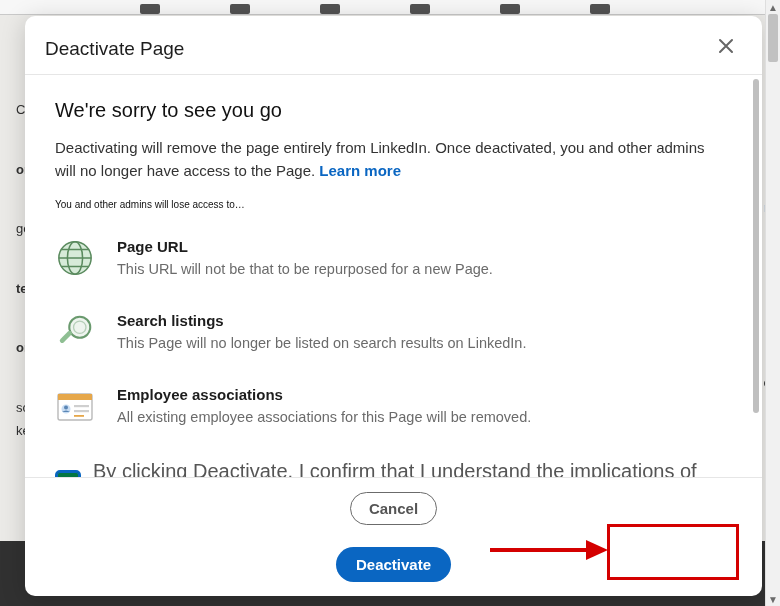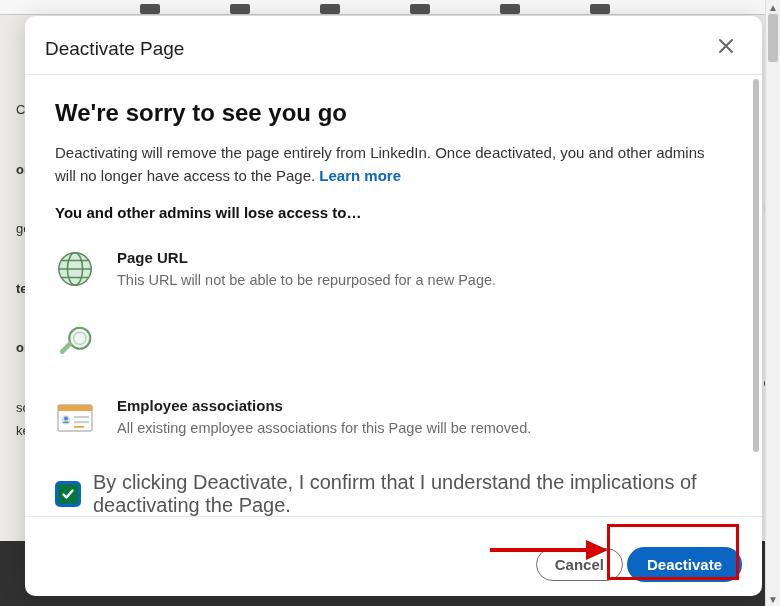--- a/index.html
+++ b/index.html
@@ -118,39 +118,39 @@
     padding: 4px 2px;
   }
   .scroll-thumb {
     width: 6px;
     background: #bfbfbf;
     border-radius: 3px;
     flex: 1;
     margin-bottom: 60px;
   }
   .sorry {
-    font-size: 24px;
-    font-weight: 700;
+    font-size: 20px;
+    font-weight: 400;
     color: #111;
     margin: 0 0 14px 0;
   }
   .desc {
     font-size: 15px;
     color: #333;
     line-height: 1.55;
     margin: 0 0 16px 0;
   }
   .desc a {
     color: #0a66c2;
     font-weight: 600;
     text-decoration: none;
   }
   .lose {
-    font-size: 15px;
-    font-weight: 700;
+    font-size: 10px;
+    font-weight: 400;
     color: #111;
     margin: 0 0 28px 0;
   }
   .item {
     display: flex;
     gap: 22px;
     margin-bottom: 34px;
     align-items: flex-start;
   }
   .item:last-of-type { margin-bottom: 26px; }
@@ -190,25 +190,26 @@
     background: #057642;
     display: flex;
     align-items: center;
     justify-content: center;
     color: #fff;
     flex-shrink: 0;
     box-shadow: 0 0 0 1px #0a66c2 inset;
   }
   .modal-footer {
     border-top: 1px solid #e6e6e6;
-    padding: 30px 20px 14px 20px;
+    padding: 14px 20px 14px 20px;
     display: flex;
     justify-content: flex-end;
     align-items: center;
-    gap: 4px;
+    gap: 22px;
+    flex-direction: column;
   }
   .btn-cancel {
     border: 1px solid #6b6b6b;
     background: #fff;
     color: #555;
     font-weight: 600;
     font-size: 15px;
     padding: 7px 18px;
     border-radius: 20px;
     cursor: pointer;
@@ -311,31 +312,35 @@
       <div class="item">
         <div class="item-icon">
           <svg width="38" height="38" viewBox="0 0 40 40">
             <circle cx="20" cy="20" r="17" fill="#d7ebd9" stroke="#5a8a5e" stroke-width="1.6"></circle>
             <ellipse cx="20" cy="20" rx="8" ry="17" fill="none" stroke="#5a8a5e" stroke-width="1.6"></ellipse>
             <path d="M3 20 H37 M6 11 H34 M6 29 H34" stroke="#5a8a5e" stroke-width="1.6" fill="none"></path>
           </svg>
         </div>
         <div class="item-texts">
           <div class="item-title">Page URL</div>
-          <div class="item-desc">This URL will not be able to be repurposed for a new Page.</div>
+          <div class="item-desc">This URL will not be that to be repurposed for a new Page.</div>
         </div>
       </div>
 
       <div class="item">
         <div class="item-icon">
           <svg width="42" height="42" viewBox="0 0 42 42">
             <circle cx="26" cy="16" r="11" fill="#eef4ee" stroke="#6a9a6e" stroke-width="2.2"></circle>
             <circle cx="26" cy="16" r="6.5" fill="none" stroke="#b7cfb9" stroke-width="1.4"></circle>
             <rect x="4" y="30" width="16" height="5" rx="2.5" transform="rotate(-45 4 30)" fill="#8fbf93"></rect>
           </svg>
+        </div>
+        <div class="item-texts">
+          <div class="item-title">Search listings</div>
+          <div class="item-desc">This Page will no longer be listed on search results on LinkedIn.</div>
         </div>
       </div>
 
       <div class="item">
         <div class="item-icon">
           <svg width="40" height="40" viewBox="0 0 40 40">
             <rect x="3" y="8" width="34" height="26" rx="2" fill="#fff" stroke="#b9b9b9" stroke-width="1.4"></rect>
             <rect x="3" y="8" width="34" height="6" fill="#e6a74a"></rect>
             <circle cx="11" cy="23" r="4.5" fill="#c9ddf3"></circle>
             <circle cx="11" cy="21.5" r="2" fill="#5a86b5"></circle>

